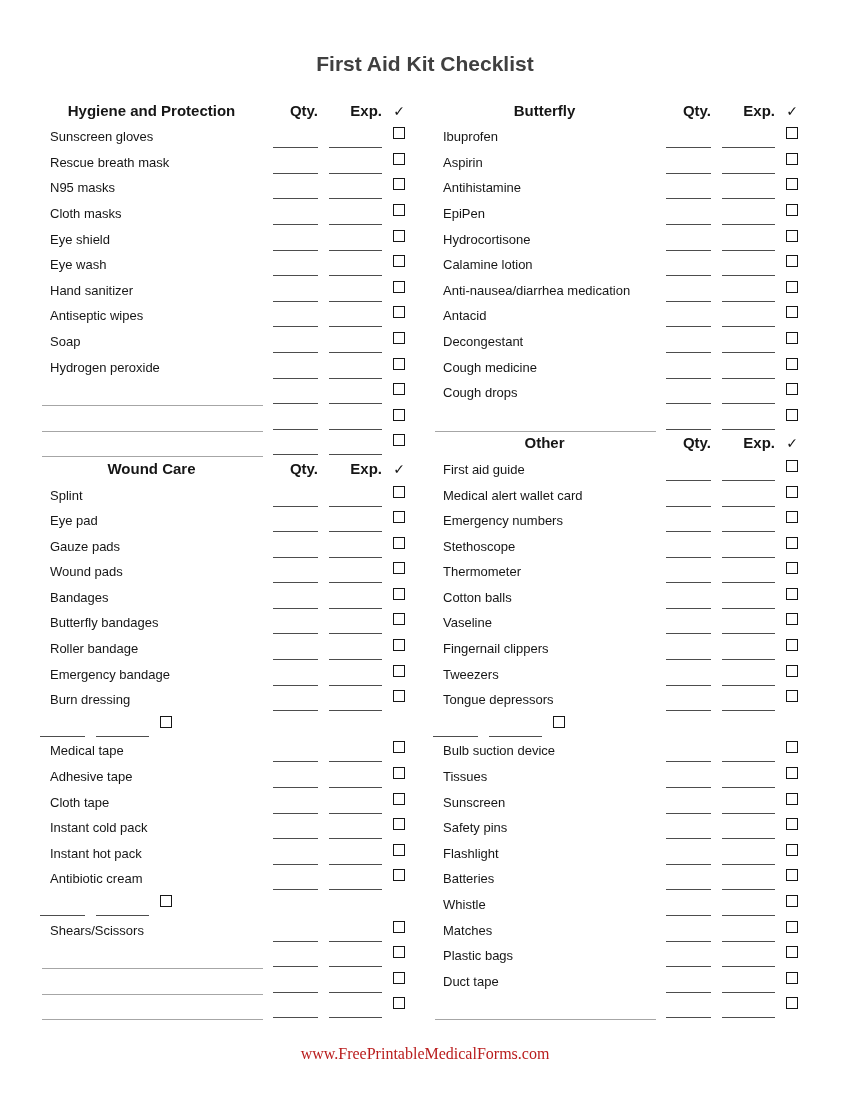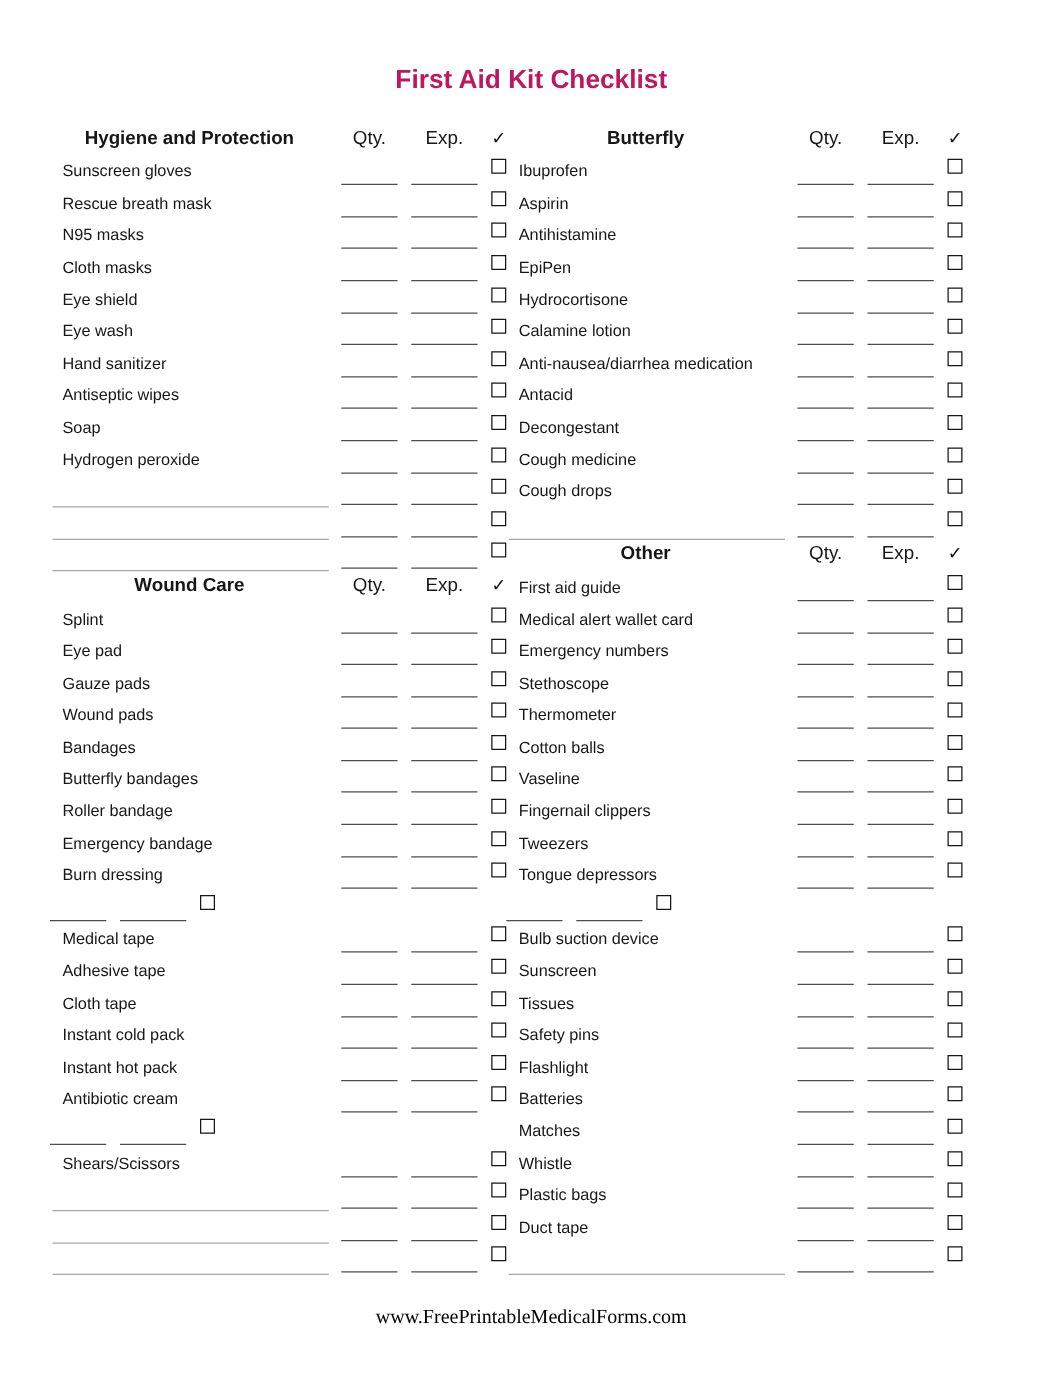--- a/index.html
+++ b/index.html
@@ -17,24 +17,25 @@
     color: #161616;
     overflow: hidden;
   }
   .title {
     margin: 0;
     padding-top: 52px;
     text-align: center;
     font-size: 21px;
     line-height: 24px;
     font-weight: 700;
-    color: #be185d;
+    color: #404040;
   }
   .cols {
     display: flex;
+    gap: 28px;
     padding: 21px 52px 0 40px;
   }
   .col {
     width: 365px;
     flex: 0 0 365px;
   }
   .row {
     height: 25.6px;
     display: flex;
     align-items: flex-end;
@@ -52,22 +53,22 @@
     overflow: hidden;
   }
   .sec-title {
     text-align: center;
     font-weight: 700;
     font-size: 15px;
     padding-bottom: 4px;
     white-space: nowrap;
   }
   .hdr {
-    text-align: center;
-    font-weight: 400;
+    text-align: right;
+    font-weight: 700;
     font-size: 15px;
     padding-bottom: 4px;
   }
   .chk-hdr.hdr {
     font-size: 14px;
     padding-bottom: 4px;
   }
   .field-line {
     border-bottom: 1.5px solid #4d4d4d;
     height: 0;
@@ -85,21 +86,21 @@
     box-sizing: border-box;
     border: 1.6px solid #161616;
     background: #ffffff;
     margin-bottom: 9px;
   }
   .footer {
     margin-top: 27px;
     text-align: center;
     font-family: "Liberation Serif", "DejaVu Serif", serif;
     font-size: 16px;
-    color: #000000;
+    color: #b91c1c;
   }
 </style>
 </head>
 <body>
 
 <div class="page">
   <h1 class="title">First Aid Kit Checklist</h1>
   <div class="cols">
     <div class="col" id="col-left">
         <div class="row header-row">
@@ -467,57 +468,57 @@
           <div class="exp field-line"></div>
           <div class="checkbox"></div>
         </div>
         <div class="row item-row">
           <div class="name label">Bulb suction device</div>
           <div class="qty field-line"></div>
           <div class="exp field-line"></div>
           <div class="checkbox"></div>
         </div>
         <div class="row item-row">
+          <div class="name label">Tissues</div>
+          <div class="qty field-line"></div>
+          <div class="exp field-line"></div>
+          <div class="checkbox"></div>
+        </div>
+        <div class="row item-row">
           <div class="name label">Sunscreen</div>
           <div class="qty field-line"></div>
           <div class="exp field-line"></div>
           <div class="checkbox"></div>
         </div>
         <div class="row item-row">
-          <div class="name label">Tissues</div>
-          <div class="qty field-line"></div>
-          <div class="exp field-line"></div>
-          <div class="checkbox"></div>
-        </div>
-        <div class="row item-row">
           <div class="name label">Safety pins</div>
           <div class="qty field-line"></div>
           <div class="exp field-line"></div>
           <div class="checkbox"></div>
         </div>
         <div class="row item-row">
           <div class="name label">Flashlight</div>
           <div class="qty field-line"></div>
           <div class="exp field-line"></div>
           <div class="checkbox"></div>
         </div>
         <div class="row item-row">
           <div class="name label">Batteries</div>
           <div class="qty field-line"></div>
           <div class="exp field-line"></div>
           <div class="checkbox"></div>
         </div>
         <div class="row item-row">
+          <div class="name label">Whistle</div>
+          <div class="qty field-line"></div>
+          <div class="exp field-line"></div>
+          <div class="checkbox"></div>
+        </div>
+        <div class="row item-row">
           <div class="name label">Matches</div>
-          <div class="qty field-line"></div>
-          <div class="exp field-line"></div>
-          <div class="checkbox"></div>
-        </div>
-        <div class="row item-row">
-          <div class="name label">Whistle</div>
           <div class="qty field-line"></div>
           <div class="exp field-line"></div>
           <div class="checkbox"></div>
         </div>
         <div class="row item-row">
           <div class="name label">Plastic bags</div>
           <div class="qty field-line"></div>
           <div class="exp field-line"></div>
           <div class="checkbox"></div>
         </div>

